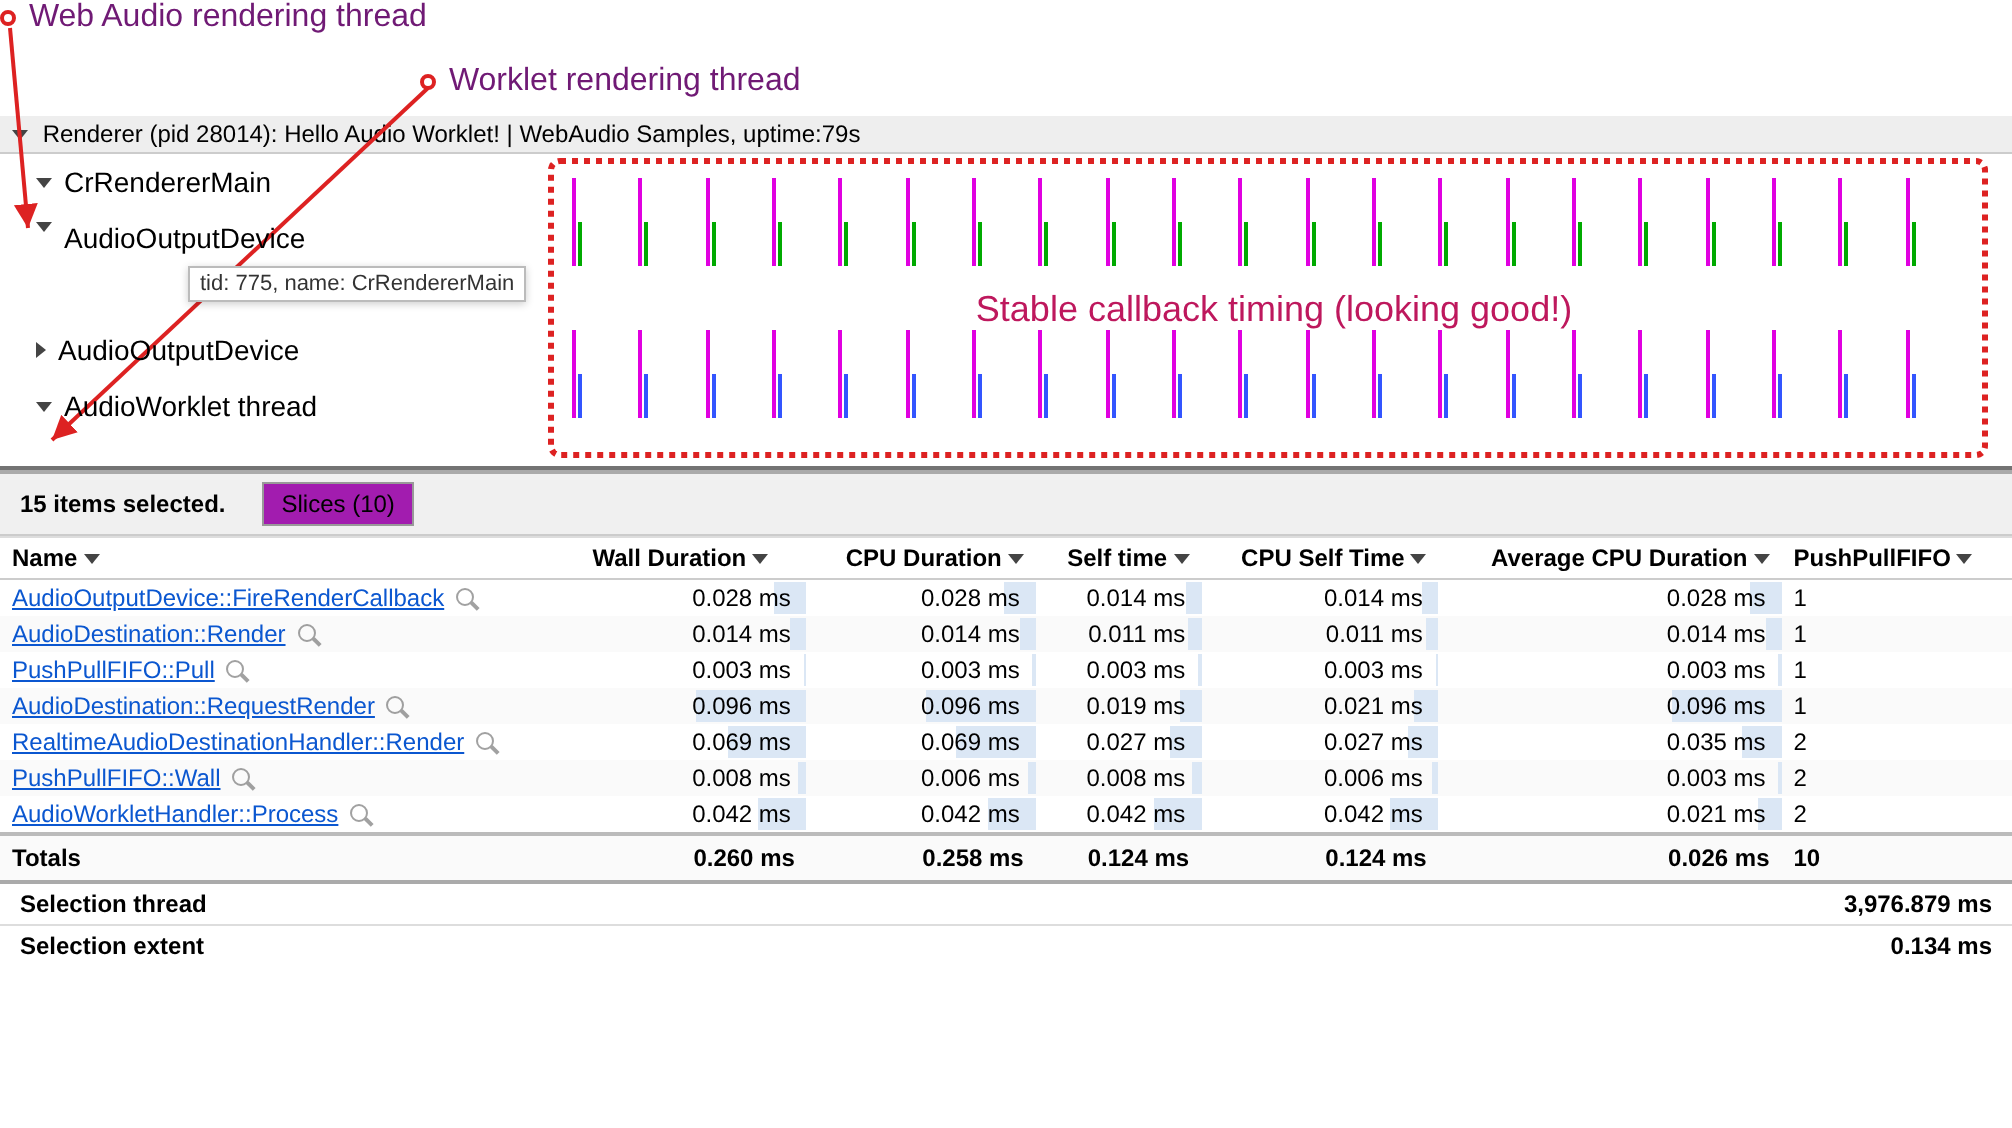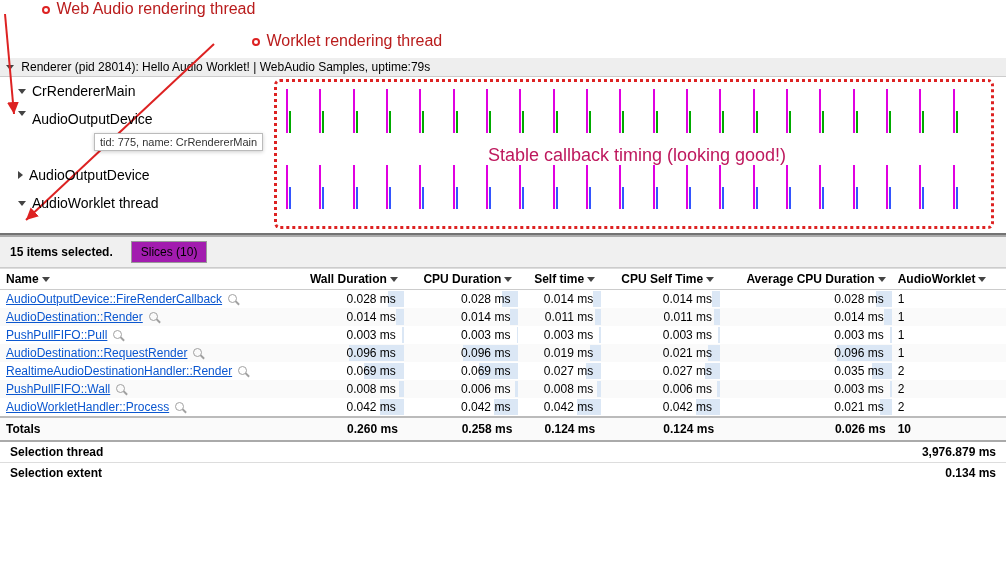--- a/index.html
+++ b/index.html
@@ -1,19 +1,19 @@
 <!DOCTYPE html>
 <html><head>
 <meta charset="utf-8">
 <style>
   * { box-sizing: border-box; margin: 0; padding: 0; }
   body { font-family: Arial, Helvetica, sans-serif; font-size: 12px; color: #000; background: #fff; width: 1006px; }
   
   .annotation-layer { position: relative; height: 58px; }
-  .anno-label { position: absolute; color: #b91c1c; font-size: 16px; font-weight: 400; margin-left: 42px; }
+  .anno-label { position: absolute; color: #701a75; font-size: 16px; font-weight: 400; }
   .anno-circle { display: inline-block; width: 8px; height: 8px; border: 2px solid #dd2222; border-radius: 50%; vertical-align: middle; margin-right: 2px; }
   
   .arrow-svg { position: absolute; top: 0; left: 0; pointer-events: none; }
   
   .process-header { background: #eee; border-bottom: 1px solid #ccc; padding: 2px 6px; font-size: 12px; }
   .caret { display: inline-block; width: 0; height: 0; border-left: 4px solid transparent; border-right: 4px solid transparent; border-top: 5px solid #444; margin-right: 4px; vertical-align: middle; }
   .caret.right { border-top: 4px solid transparent; border-bottom: 4px solid transparent; border-left: 5px solid #444; border-right: none; }
   
   .tracks-wrap { display: flex; border-bottom: 2px solid #737373; position: relative; }
   .track-names { width: 268px; flex-shrink: 0; }
@@ -205,26 +205,26 @@
 
 <div class="selection-bar">
   <span style="font-weight:bold">15 items selected.</span>
   <button class="slices-btn">Slices (10)</button>
 </div>
 
 <table class="data">
   <thead>
     <tr>
       <th><span>Name</span><span class="sort-tri"></span></th>
-      <th style="text-align:right"><span>Wall Duration</span><span class="sort-tri"></span></th>
+      <th style="text-align:left"><span>Wall Duration</span><span class="sort-tri"></span></th>
       <th style="text-align:right"><span>CPU Duration</span><span class="sort-tri"></span></th>
       <th style="text-align:right"><span>Self time</span><span class="sort-tri"></span></th>
       <th style="text-align:right"><span>CPU Self Time</span><span class="sort-tri"></span></th>
       <th style="text-align:right"><span>Average CPU Duration</span><span class="sort-tri"></span></th>
-      <th><span>AudioWorklet</span><span class="sort-tri"></span></th>
+      <th><span>PushPullFIFO</span><span class="sort-tri"></span></th>
     </tr>
   </thead>
   <tbody id="tbody">
       <tr>
         <td><a href="#" class="rowlink">AudioOutputDevice::FireRenderCallback</a><span class="mag"></span></td>
         <td class="num"><span class="bar" style="width:16.041666666666668px"></span><span class="val">0.028 ms</span></td>
         <td class="num"><span class="bar" style="width:16.041666666666668px"></span><span class="val">0.028 ms</span></td>
         <td class="num"><span class="bar" style="width:8.020833333333334px"></span><span class="val">0.014 ms</span></td>
         <td class="num"><span class="bar" style="width:8.020833333333334px"></span><span class="val">0.014 ms</span></td>
         <td class="num"><span class="bar" style="width:16.041666666666668px"></span><span class="val">0.028 ms</span></td>

